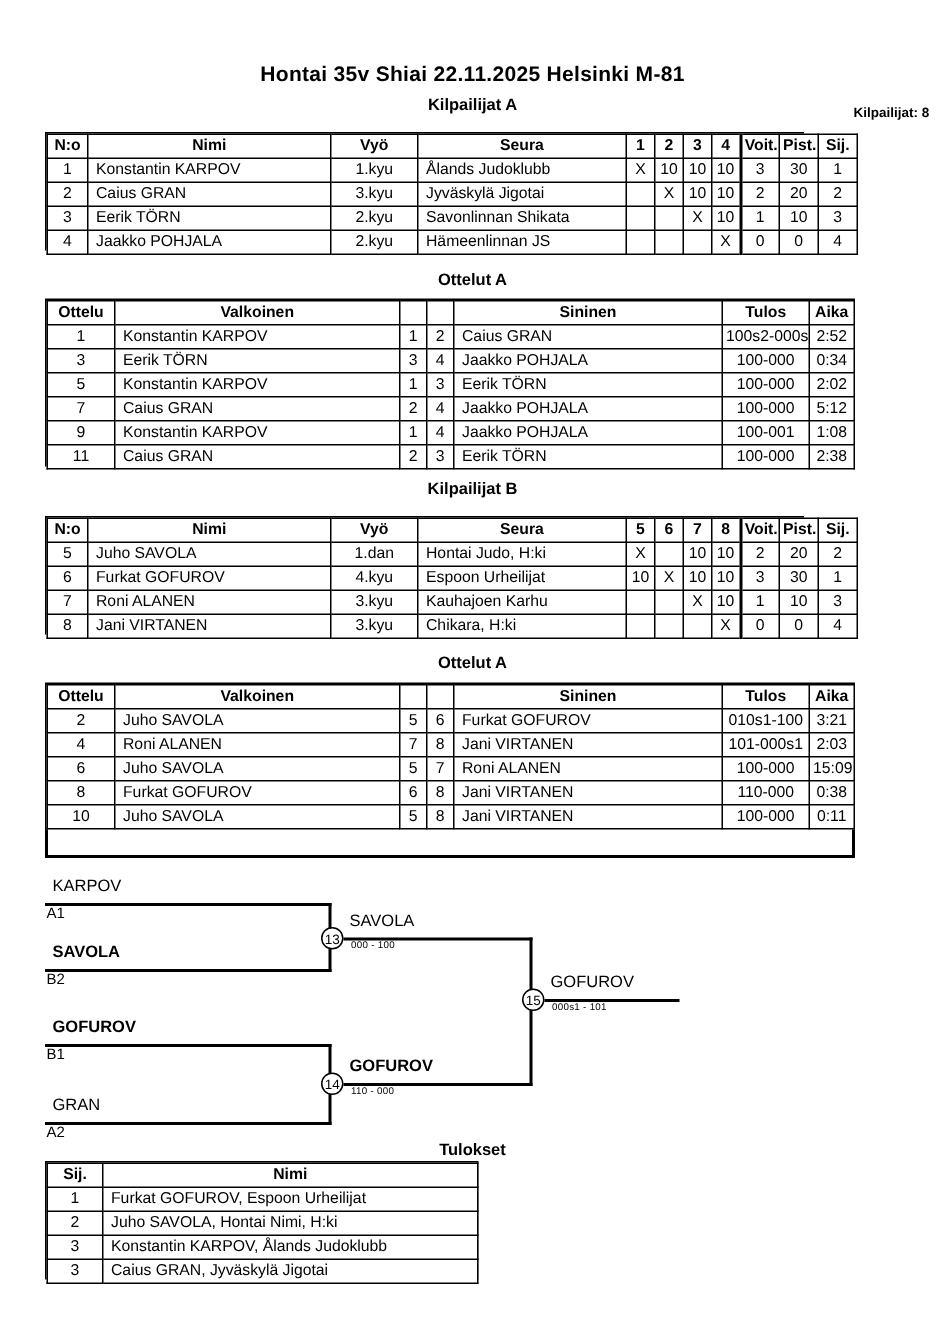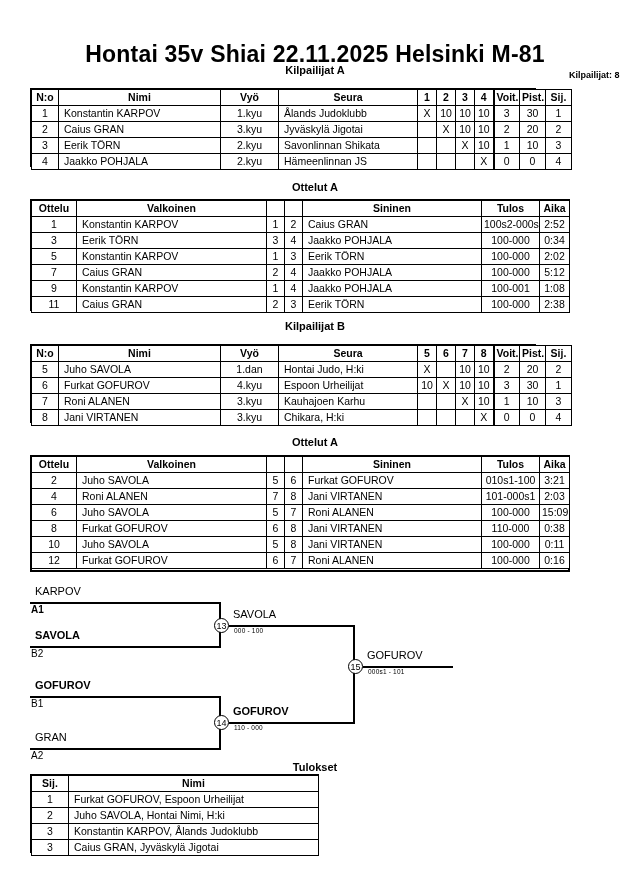--- a/index.html
+++ b/index.html
@@ -16,21 +16,21 @@
     overflow: hidden;
   }
 
   
   .doc-title {
     position: absolute;
     top: 41px;
     left: 0;
     width: 630px;
     text-align: center;
-    font-size: 23px;
+    font-size: 14px;
     font-weight: bold;
     letter-spacing: 0.2px;
     white-space: nowrap;
   }
 
   .entrants-count {
     position: absolute;
     top: 70px;
     left: 545px;
     font-size: 9px;
@@ -454,37 +454,28 @@
     </tr>
     <tr>
       <td class="c">10</td>
       <td class="l b">Juho SAVOLA</td>
       <td class="c">5</td>
       <td class="c">8</td>
       <td class="l">Jani VIRTANEN</td>
       <td class="c">100-000</td>
       <td class="c">0:11</td>
     </tr>
-    <tr>
-      <td class="c">12</td>
-      <td class="l b">Furkat GOFUROV</td>
-      <td class="c">6</td>
-      <td class="c">7</td>
-      <td class="l">Roni ALANEN</td>
-      <td class="c">100-000</td>
-      <td class="c">0:16</td>
-    </tr>
   </tbody>
 </table>
 
 <div class="bracket">
 
   <div class="bk-name" style="left:35px; top:7px;">KARPOV</div>
   <div class="bk-line" style="left:30px; top:24px; width:191px; height:2px;"></div>
-  <div class="bk-seed" style="left:31px; top:26px;font-weight:bold;">A1</div>
+  <div class="bk-seed" style="left:31px; top:26px;">A1</div>
 
   <div class="bk-name bold" style="left:35px; top:51px;">SAVOLA</div>
   <div class="bk-line" style="left:30px; top:68px; width:191px; height:2px;"></div>
   <div class="bk-seed" style="left:31px; top:70px;">B2</div>
 
   <div class="bk-line" style="left:219px; top:24px; width:2px; height:46px;"></div>
 
   <div class="bk-node" style="left:214px; top:40px;">13</div>
   <div class="bk-name" style="left:233px; top:30px;">SAVOLA</div>
   <div class="bk-line" style="left:229px; top:47px; width:126px; height:2px;"></div>

